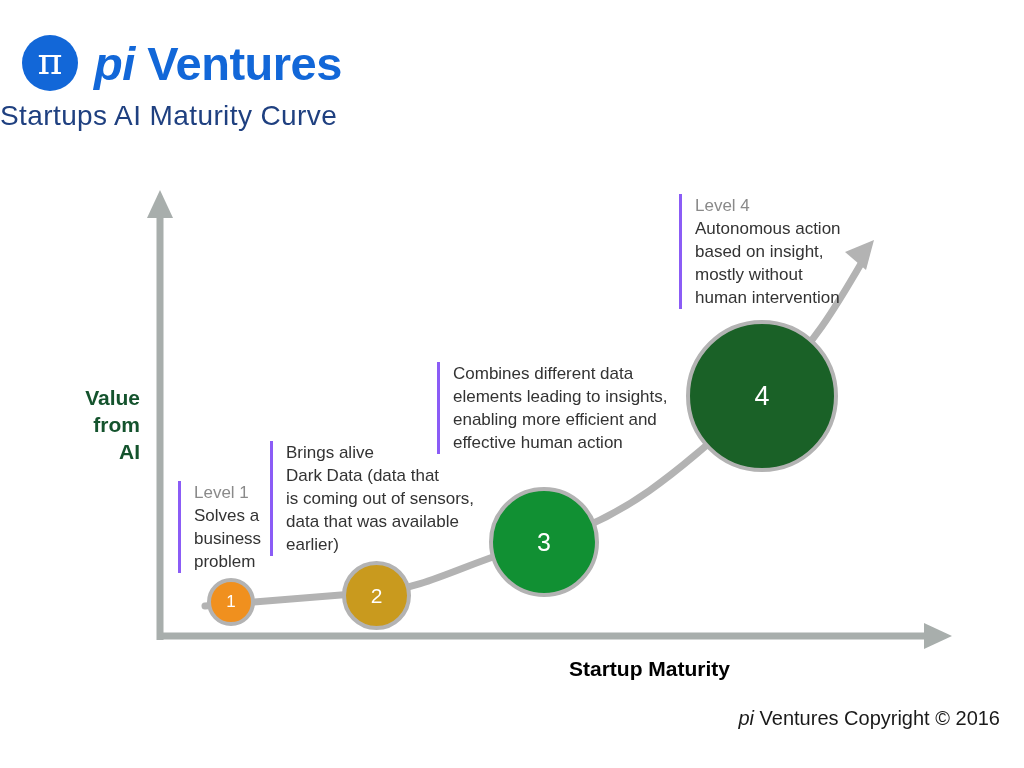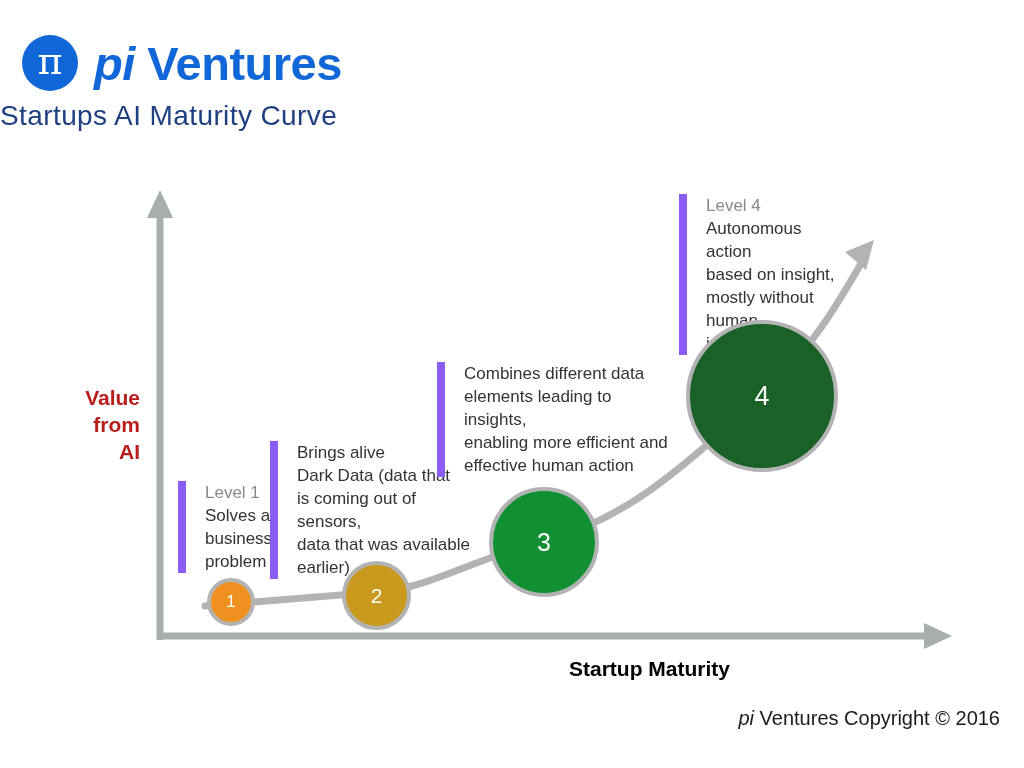--- a/index.html
+++ b/index.html
@@ -81,39 +81,39 @@
 
   
   #y-axis-title {
     position: absolute;
     left: 40px;
     top: 384px;
     width: 100px;
     text-align: right;
     font-size: 21px;
     font-weight: bold;
-    color: #b91c1c;
+    color: #14532d;
     line-height: 27px;
   }
   #x-axis-title {
     position: absolute;
     left: 330px;
     top: 657px;
     width: 400px;
     text-align: right;
     font-size: 21px;
     font-weight: bold;
     color: #000000;
   }
 
   
   .callout {
     position: absolute;
-    border-left: 8px solid #8b5cf6;
-    padding-left: 19px;
+    border-left: 3px solid #8b5cf6;
+    padding-left: 13px;
     box-sizing: border-box;
   }
   .callout .level-head {
     font-size: 17px;
     color: #8a8a8a;
     line-height: 23px;
     white-space: nowrap;
   }
   .callout .level-body {
     font-size: 17px;

